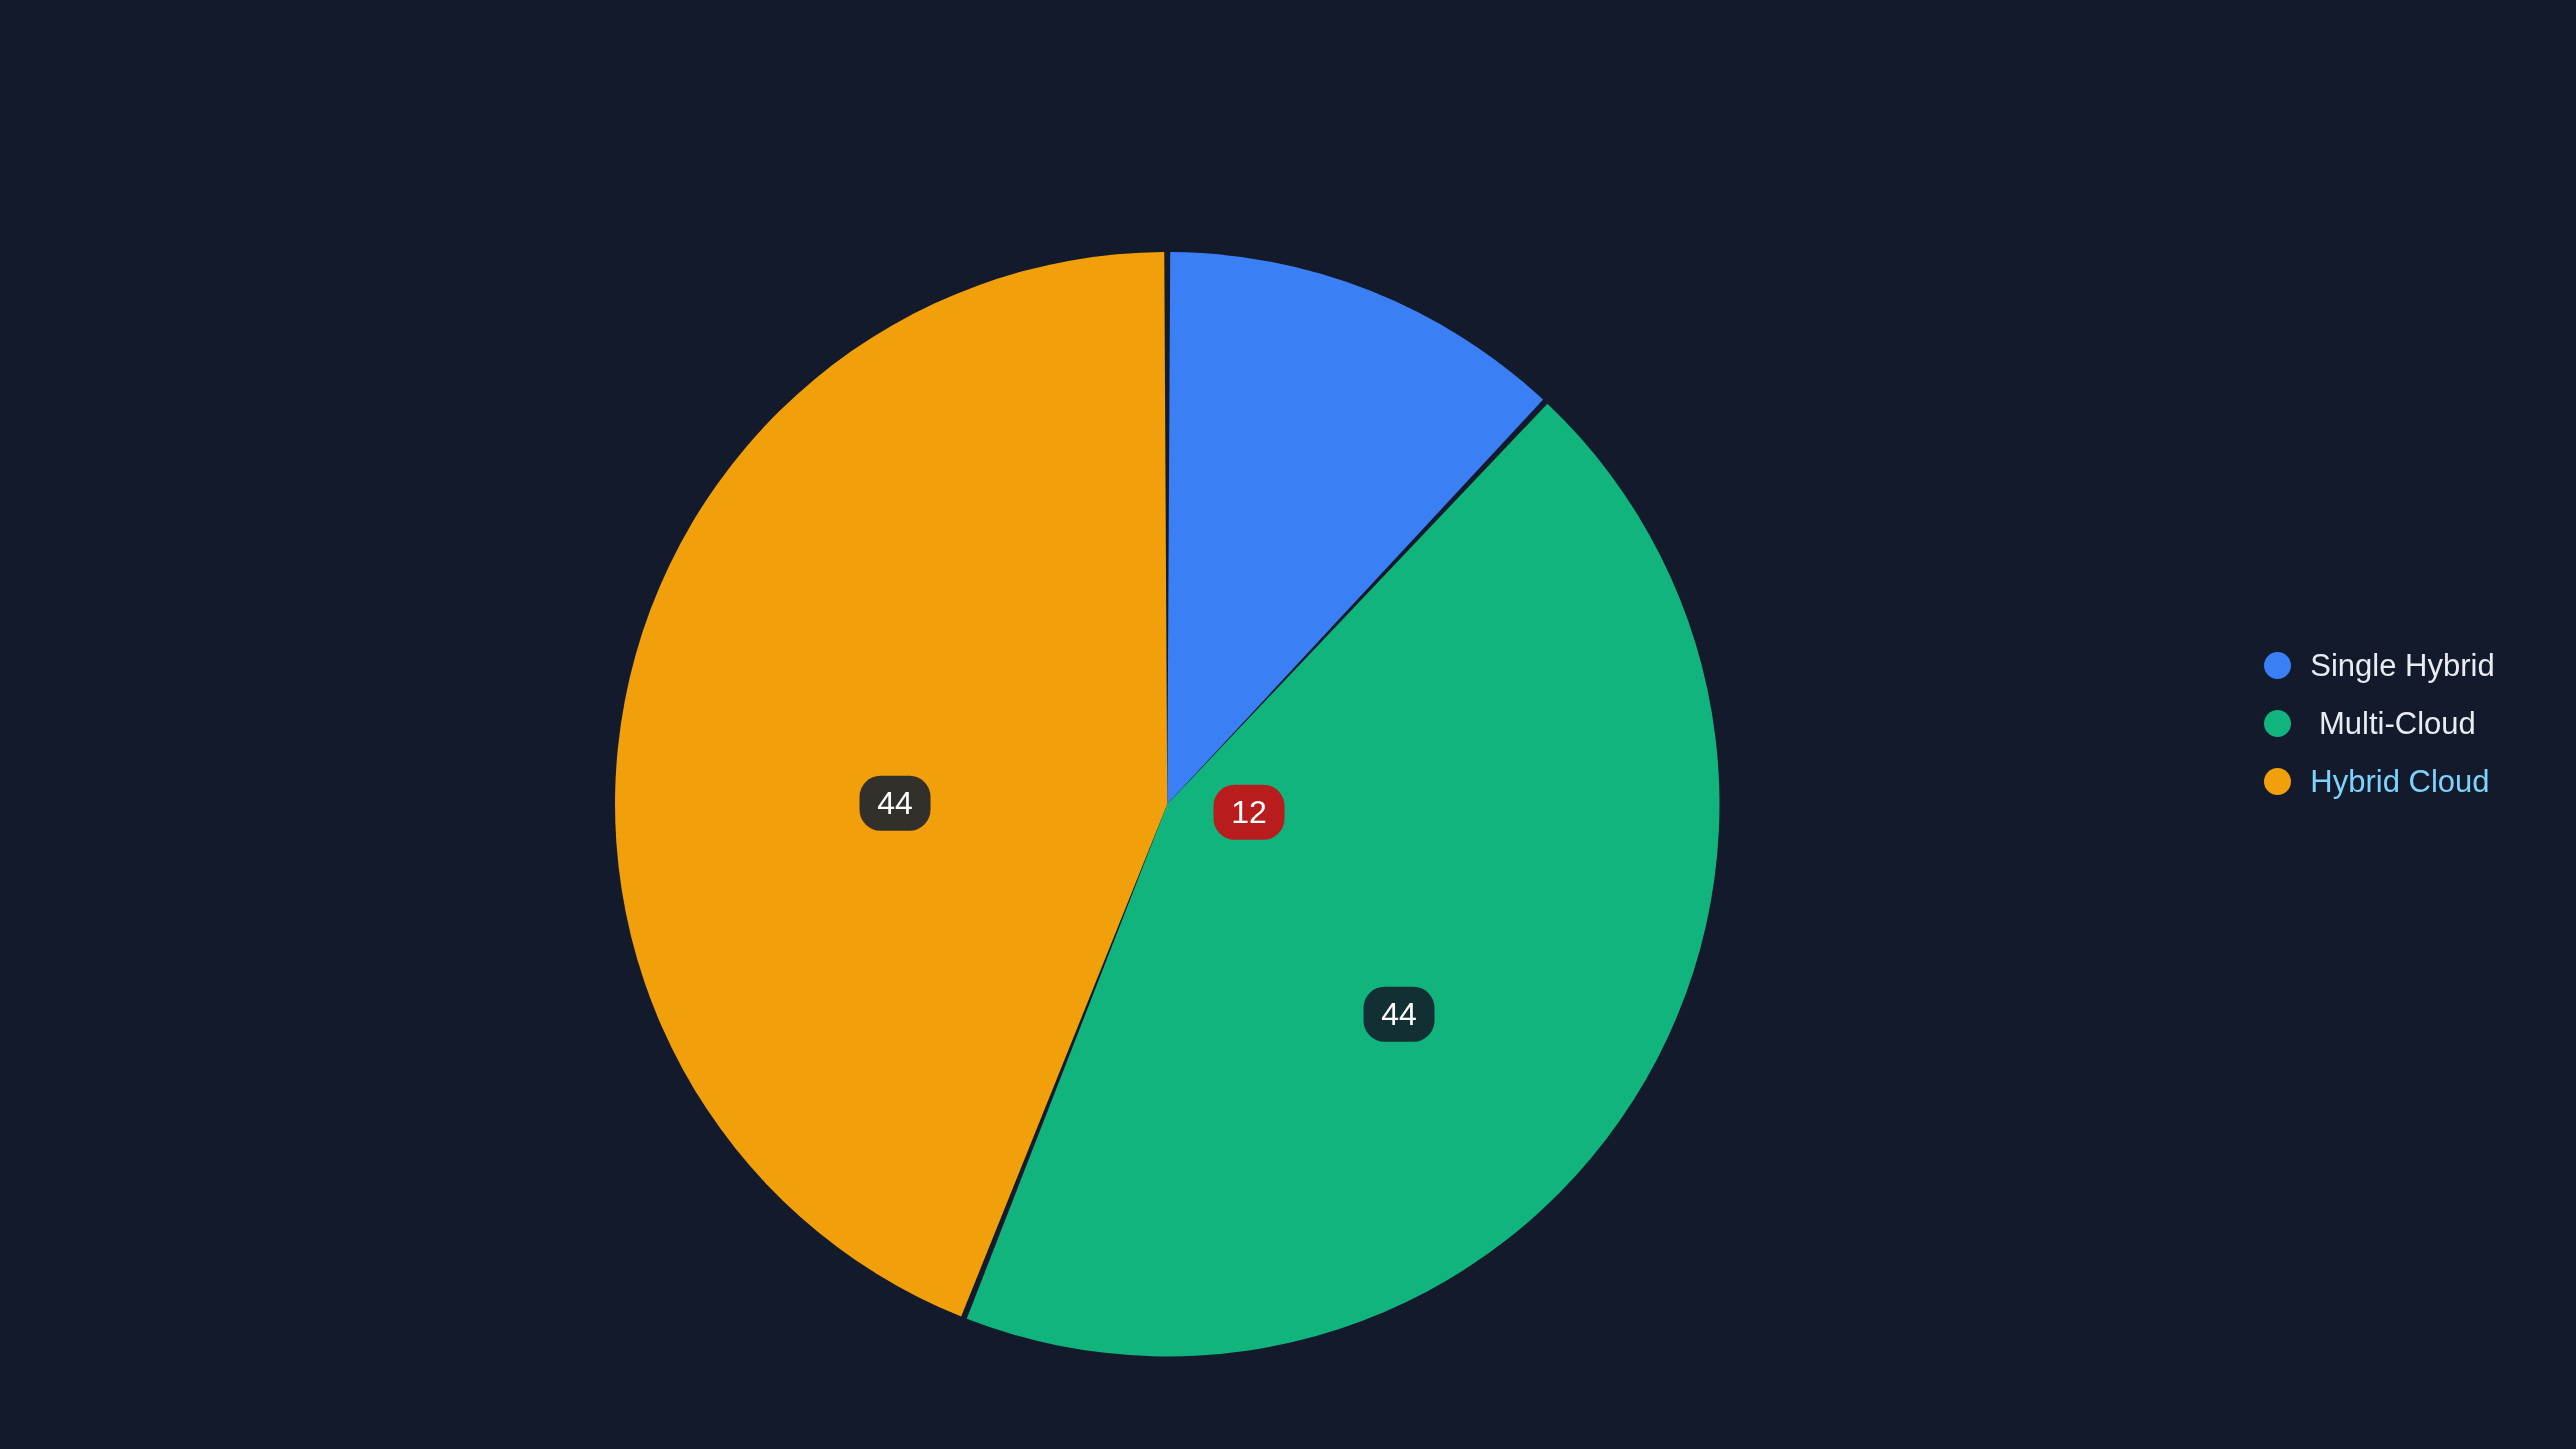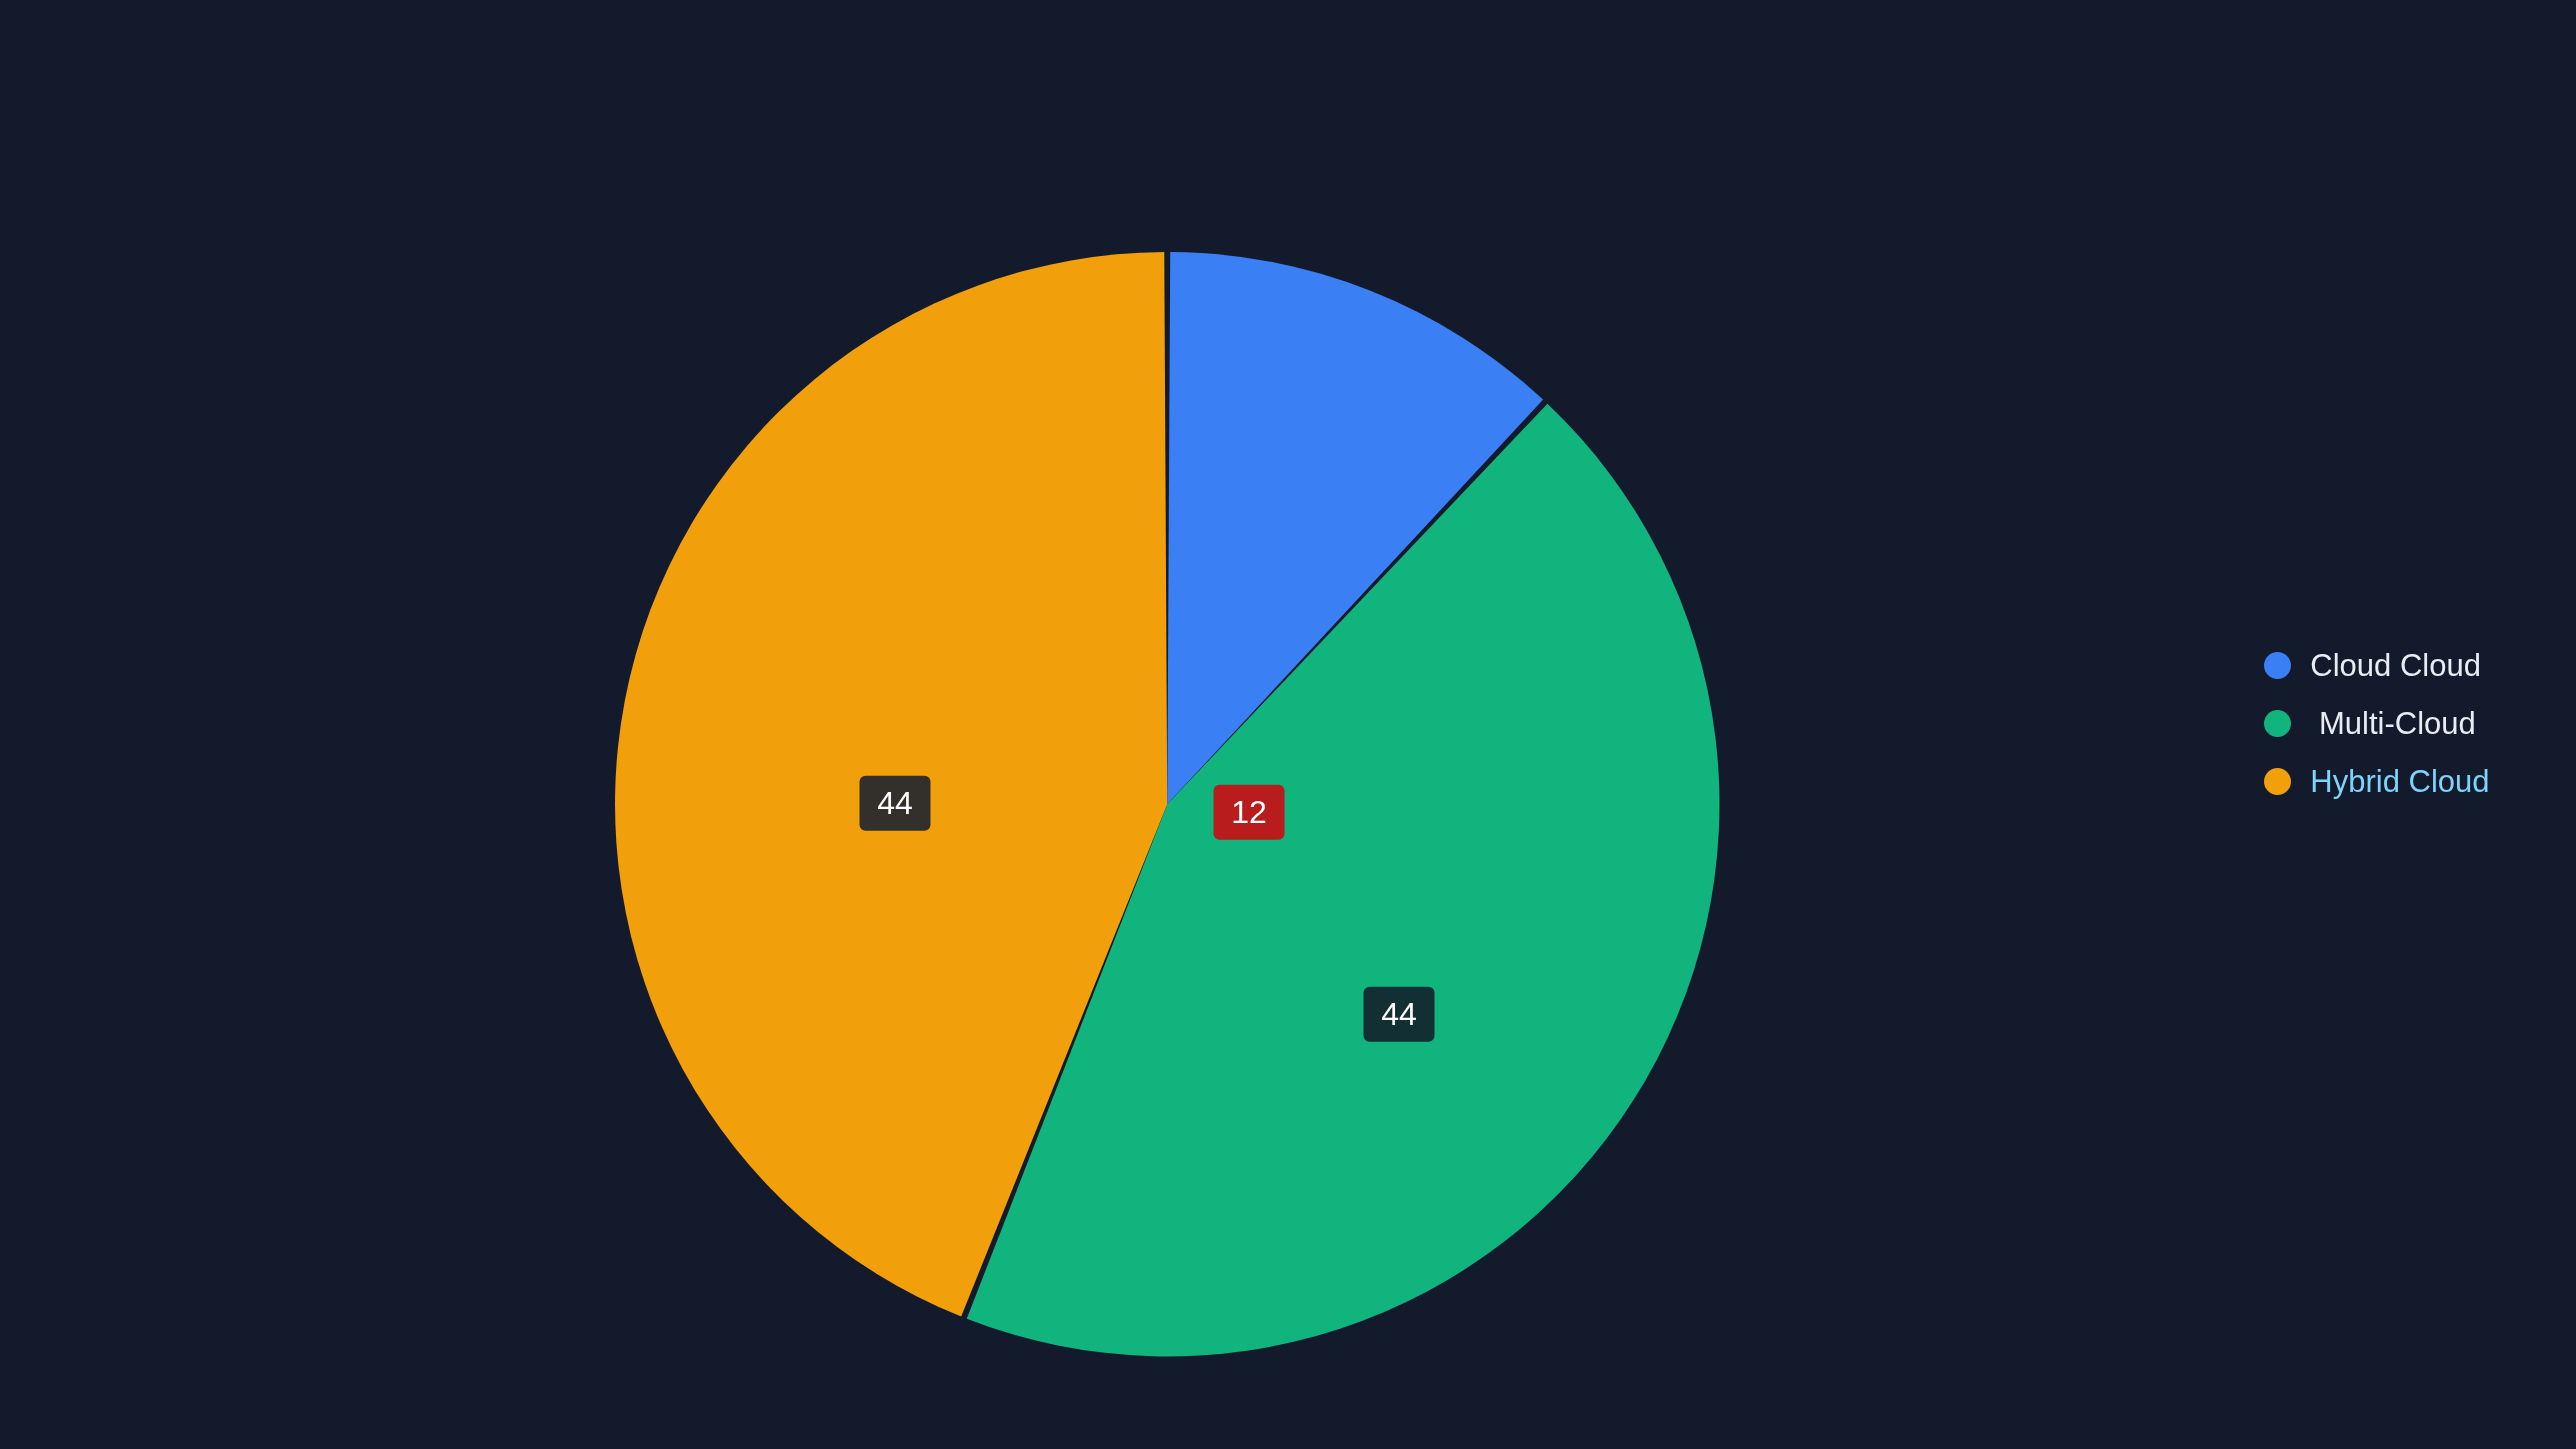--- a/index.html
+++ b/index.html
@@ -39,21 +39,21 @@
     position: absolute;
     left: 0;
     top: 0;
     width: 2576px;
     height: 1449px;
   }
 
   .slice-label {
     position: absolute;
     transform: translate(-50%, -50%);
-    border-radius: 6px;
+    border-radius: 21px;
     padding: 10.5px 17.7px 12px 17.7px;
     color: #FFFFFF;
     font-size: 32px;
     line-height: 1;
     font-weight: 400;
     white-space: nowrap;
     pointer-events: none;
   }
 
   #legend {
@@ -102,21 +102,21 @@
   <div class="slice-label" id="label-single" style="left: 1249px; top: 812px; background: #b91c1c; color: rgb(255, 255, 255);">12</div>
 
   <div class="slice-label" id="label-multi" style="left: 1399px; top: 1014px; background: rgb(18, 48, 51); color: rgb(255, 255, 255);">44</div>
 
   <div class="slice-label" id="label-hybrid" style="left: 895px; top: 803px; background: rgb(51, 48, 43); color: rgb(255, 255, 255);">44</div>
 
   <div id="legend">
 
     <div class="legend-item">
       <span class="legend-dot" id="dot-0" style="background: rgb(59, 127, 245);"></span>
-      <span class="legend-label" style="color: rgb(233, 237, 243);">Cloud Cloud</span>
+      <span class="legend-label" style="color: rgb(233, 237, 243);">Single Hybrid</span>
     </div>
 
     <div class="legend-item">
       <span class="legend-dot" id="dot-1" style="background: rgb(18, 180, 126);"></span>
       <span class="legend-label" style="color: rgb(233, 237, 243); margin-left: 28px;">Multi-Cloud</span>
     </div>
 
     <div class="legend-item">
       <span class="legend-dot" id="dot-2" style="background: rgb(241, 160, 12);"></span>
       <span class="legend-label" style="color: #7dd3fc;">Hybrid Cloud</span>

